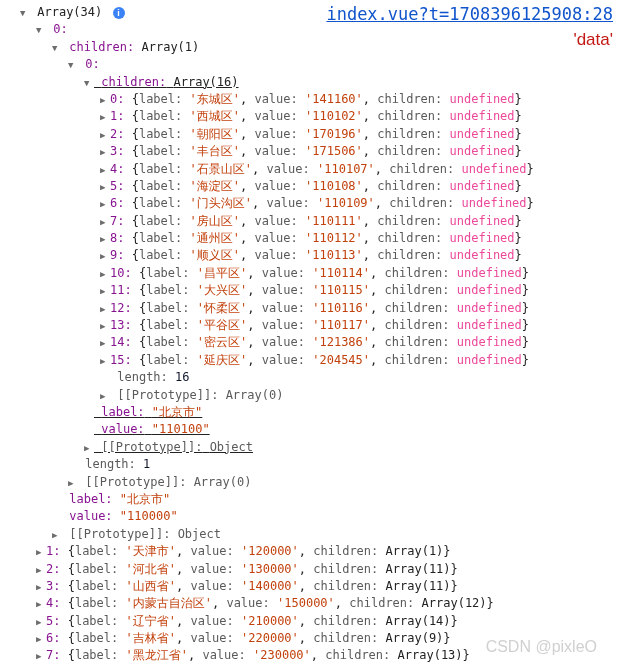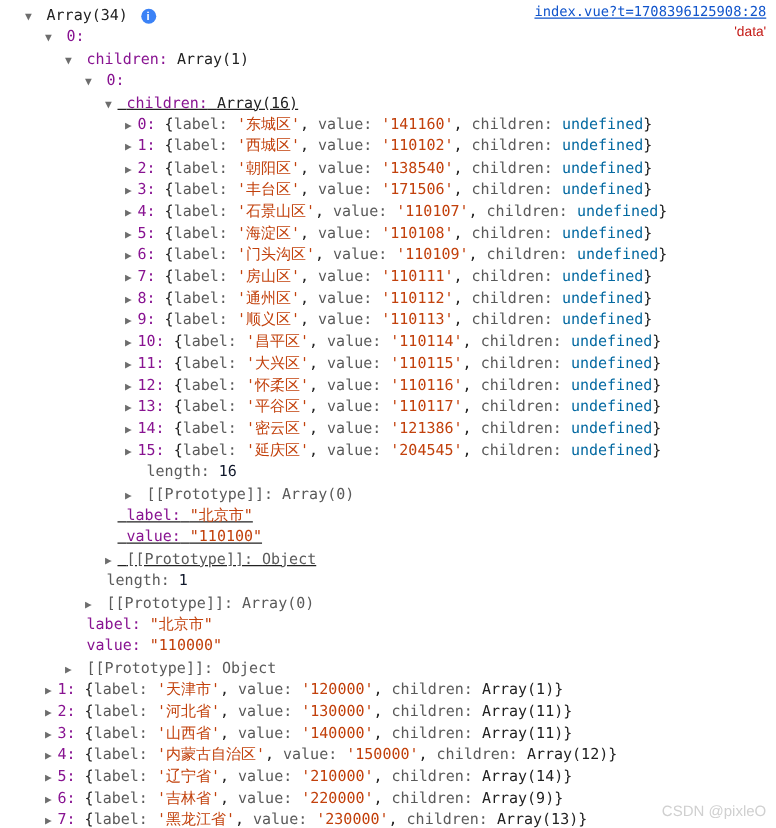--- a/index.html
+++ b/index.html
@@ -11,21 +11,21 @@
     line-height: 1.45;
     color: #222;
     width: 621px;
     box-sizing: border-box;
     position: relative;
   }
   .top-link {
     position: absolute;
     top: 2px;
     right: 8px;
-    font-size: 11px;
+    font-size: 17px;
     text-align: right;
   }
   .top-link a { color: #1155cc; text-decoration: underline; }
   .top-link .data { color: #c41a16; font-family: Liberation Sans, sans-serif; }
   .row { white-space: nowrap; }
   .tri { display: inline-block; width: 10px; color: #6d6d6d; font-size: 9px; user-select: none; }
   .tri.down::before { content: "▼"; }
   .tri.right::before { content: "▶"; }
   .info-icon {
     display: inline-block;
@@ -39,33 +39,33 @@
     line-height: 12px;
     margin-left: 3px;
     font-family: Arial, sans-serif;
     vertical-align: middle;
   }
   .key   { color: #881391; }
   .idx   { color: #881391; }
   .str   { color: #c2410c; }
   .num   { color: #0f172a; }
   .obj   { color: #222; }
-  .undef { color: #0369a1; }
+  .undef { color: #ec4899; }
   .dim   { color: #5a5a5a; }
   .ind0 { padding-left: 12px; }
   .ind1 { padding-left: 28px; }
   .ind2 { padding-left: 44px; }
   .ind3 { padding-left: 60px; }
   .ind4 { padding-left: 76px; text-decoration: underline; }
   .ind5 { padding-left: 92px; }
   .watermark {
     position: fixed;
-    right: 8px; bottom: 4px;
+    right: 24px; bottom: 4px;
     color: #d0d0d0;
-    font-size: 12px;
+    font-size: 16px;
     font-family: Arial, sans-serif;
   }
 </style>
 </head>
 <body>
 
 <div class="top-link">
   <a href="#">index.vue?t=1708396125908:28</a><br>
   <span class="data">'data'</span>
 </div>
@@ -94,21 +94,21 @@
 
 <div class="row ind4">
   <span class="tri down"></span>
   <span class="key">children:</span>
   <span class="obj"> </span><span class="obj">Array(16)</span>
 </div>
 
 <div id="districts">
     <div class="row ind5"><span class="tri right"></span><span class="idx">0:</span> <span class="obj">{</span><span class="dim">label:</span> <span class="str">'东城区'</span><span class="obj">, </span><span class="dim">value:</span> <span class="str">'141160'</span><span class="obj">, </span><span class="dim">children:</span> <span class="undef">undefined</span><span class="obj">}</span></div>
     <div class="row ind5"><span class="tri right"></span><span class="idx">1:</span> <span class="obj">{</span><span class="dim">label:</span> <span class="str">'西城区'</span><span class="obj">, </span><span class="dim">value:</span> <span class="str">'110102'</span><span class="obj">, </span><span class="dim">children:</span> <span class="undef">undefined</span><span class="obj">}</span></div>
-    <div class="row ind5"><span class="tri right"></span><span class="idx">2:</span> <span class="obj">{</span><span class="dim">label:</span> <span class="str">'朝阳区'</span><span class="obj">, </span><span class="dim">value:</span> <span class="str">'138540'</span><span class="obj">, </span><span class="dim">children:</span> <span class="undef">undefined</span><span class="obj">}</span></div>
+    <div class="row ind5"><span class="tri right"></span><span class="idx">2:</span> <span class="obj">{</span><span class="dim">label:</span> <span class="str">'朝阳区'</span><span class="obj">, </span><span class="dim">value:</span> <span class="str">'170196'</span><span class="obj">, </span><span class="dim">children:</span> <span class="undef">undefined</span><span class="obj">}</span></div>
     <div class="row ind5"><span class="tri right"></span><span class="idx">3:</span> <span class="obj">{</span><span class="dim">label:</span> <span class="str">'丰台区'</span><span class="obj">, </span><span class="dim">value:</span> <span class="str">'171506'</span><span class="obj">, </span><span class="dim">children:</span> <span class="undef">undefined</span><span class="obj">}</span></div>
     <div class="row ind5"><span class="tri right"></span><span class="idx">4:</span> <span class="obj">{</span><span class="dim">label:</span> <span class="str">'石景山区'</span><span class="obj">, </span><span class="dim">value:</span> <span class="str">'110107'</span><span class="obj">, </span><span class="dim">children:</span> <span class="undef">undefined</span><span class="obj">}</span></div>
     <div class="row ind5"><span class="tri right"></span><span class="idx">5:</span> <span class="obj">{</span><span class="dim">label:</span> <span class="str">'海淀区'</span><span class="obj">, </span><span class="dim">value:</span> <span class="str">'110108'</span><span class="obj">, </span><span class="dim">children:</span> <span class="undef">undefined</span><span class="obj">}</span></div>
     <div class="row ind5"><span class="tri right"></span><span class="idx">6:</span> <span class="obj">{</span><span class="dim">label:</span> <span class="str">'门头沟区'</span><span class="obj">, </span><span class="dim">value:</span> <span class="str">'110109'</span><span class="obj">, </span><span class="dim">children:</span> <span class="undef">undefined</span><span class="obj">}</span></div>
     <div class="row ind5"><span class="tri right"></span><span class="idx">7:</span> <span class="obj">{</span><span class="dim">label:</span> <span class="str">'房山区'</span><span class="obj">, </span><span class="dim">value:</span> <span class="str">'110111'</span><span class="obj">, </span><span class="dim">children:</span> <span class="undef">undefined</span><span class="obj">}</span></div>
     <div class="row ind5"><span class="tri right"></span><span class="idx">8:</span> <span class="obj">{</span><span class="dim">label:</span> <span class="str">'通州区'</span><span class="obj">, </span><span class="dim">value:</span> <span class="str">'110112'</span><span class="obj">, </span><span class="dim">children:</span> <span class="undef">undefined</span><span class="obj">}</span></div>
     <div class="row ind5"><span class="tri right"></span><span class="idx">9:</span> <span class="obj">{</span><span class="dim">label:</span> <span class="str">'顺义区'</span><span class="obj">, </span><span class="dim">value:</span> <span class="str">'110113'</span><span class="obj">, </span><span class="dim">children:</span> <span class="undef">undefined</span><span class="obj">}</span></div>
     <div class="row ind5"><span class="tri right"></span><span class="idx">10:</span> <span class="obj">{</span><span class="dim">label:</span> <span class="str">'昌平区'</span><span class="obj">, </span><span class="dim">value:</span> <span class="str">'110114'</span><span class="obj">, </span><span class="dim">children:</span> <span class="undef">undefined</span><span class="obj">}</span></div>
     <div class="row ind5"><span class="tri right"></span><span class="idx">11:</span> <span class="obj">{</span><span class="dim">label:</span> <span class="str">'大兴区'</span><span class="obj">, </span><span class="dim">value:</span> <span class="str">'110115'</span><span class="obj">, </span><span class="dim">children:</span> <span class="undef">undefined</span><span class="obj">}</span></div>
     <div class="row ind5"><span class="tri right"></span><span class="idx">12:</span> <span class="obj">{</span><span class="dim">label:</span> <span class="str">'怀柔区'</span><span class="obj">, </span><span class="dim">value:</span> <span class="str">'110116'</span><span class="obj">, </span><span class="dim">children:</span> <span class="undef">undefined</span><span class="obj">}</span></div>

